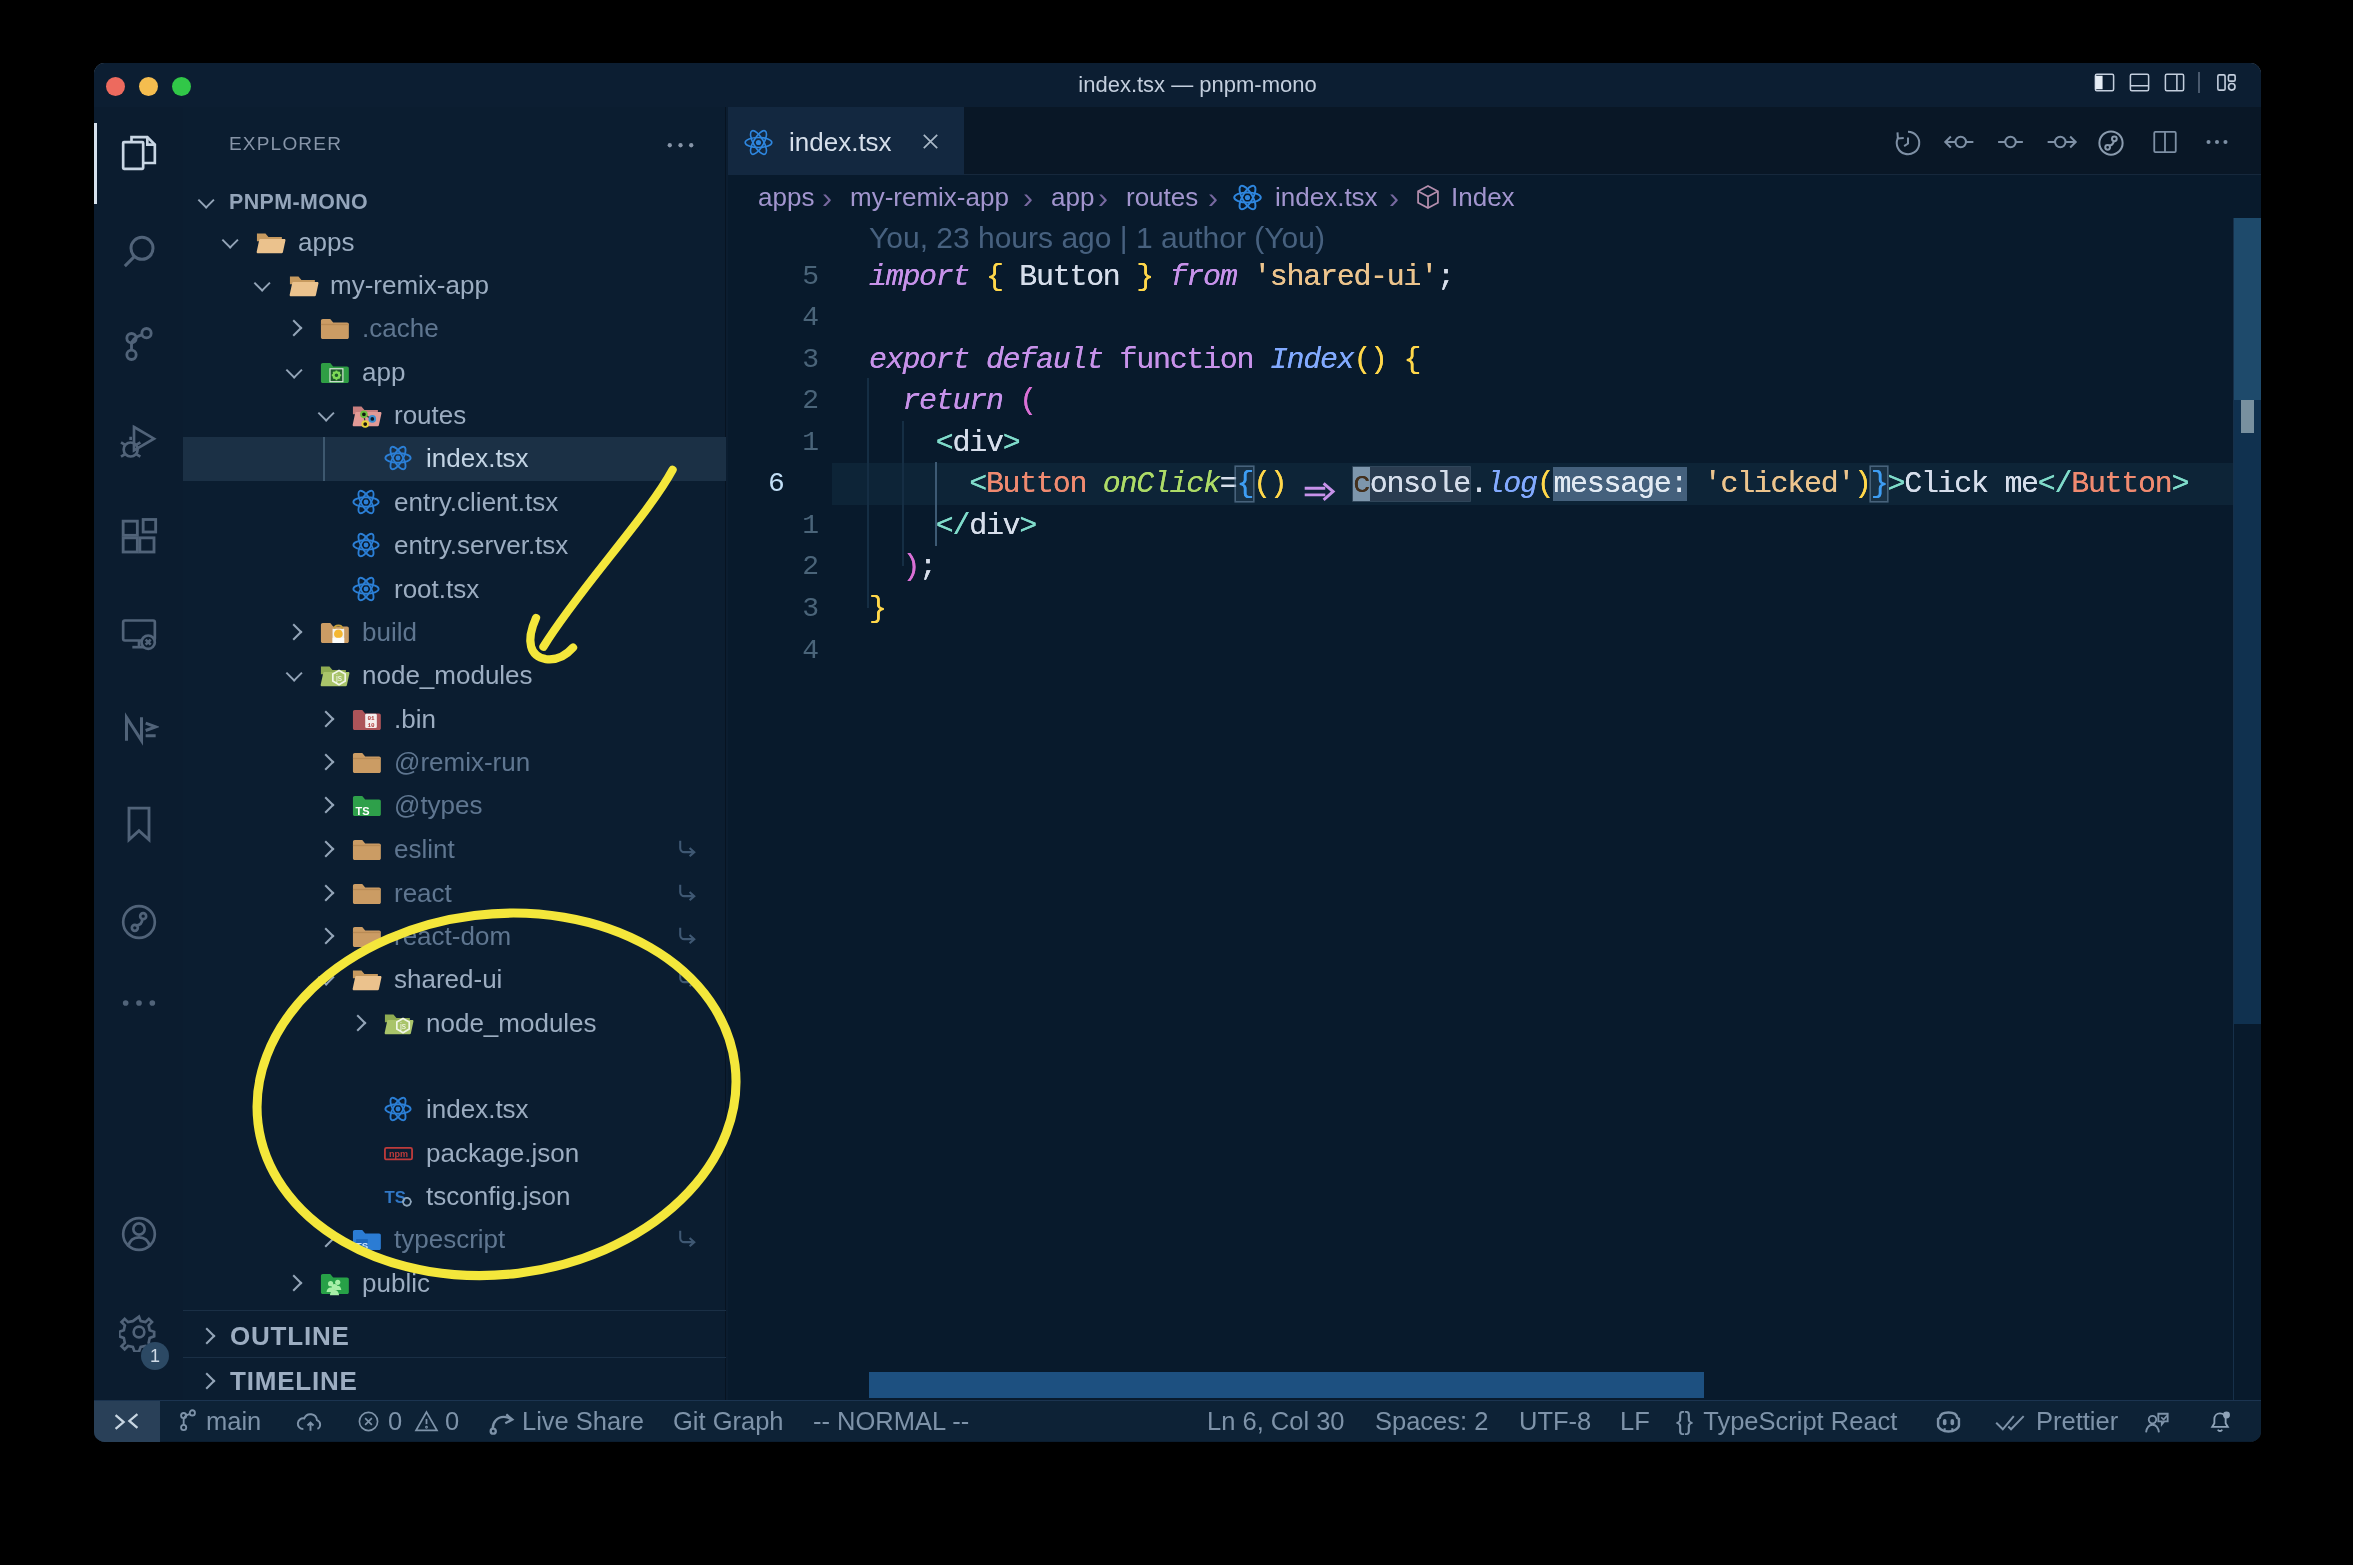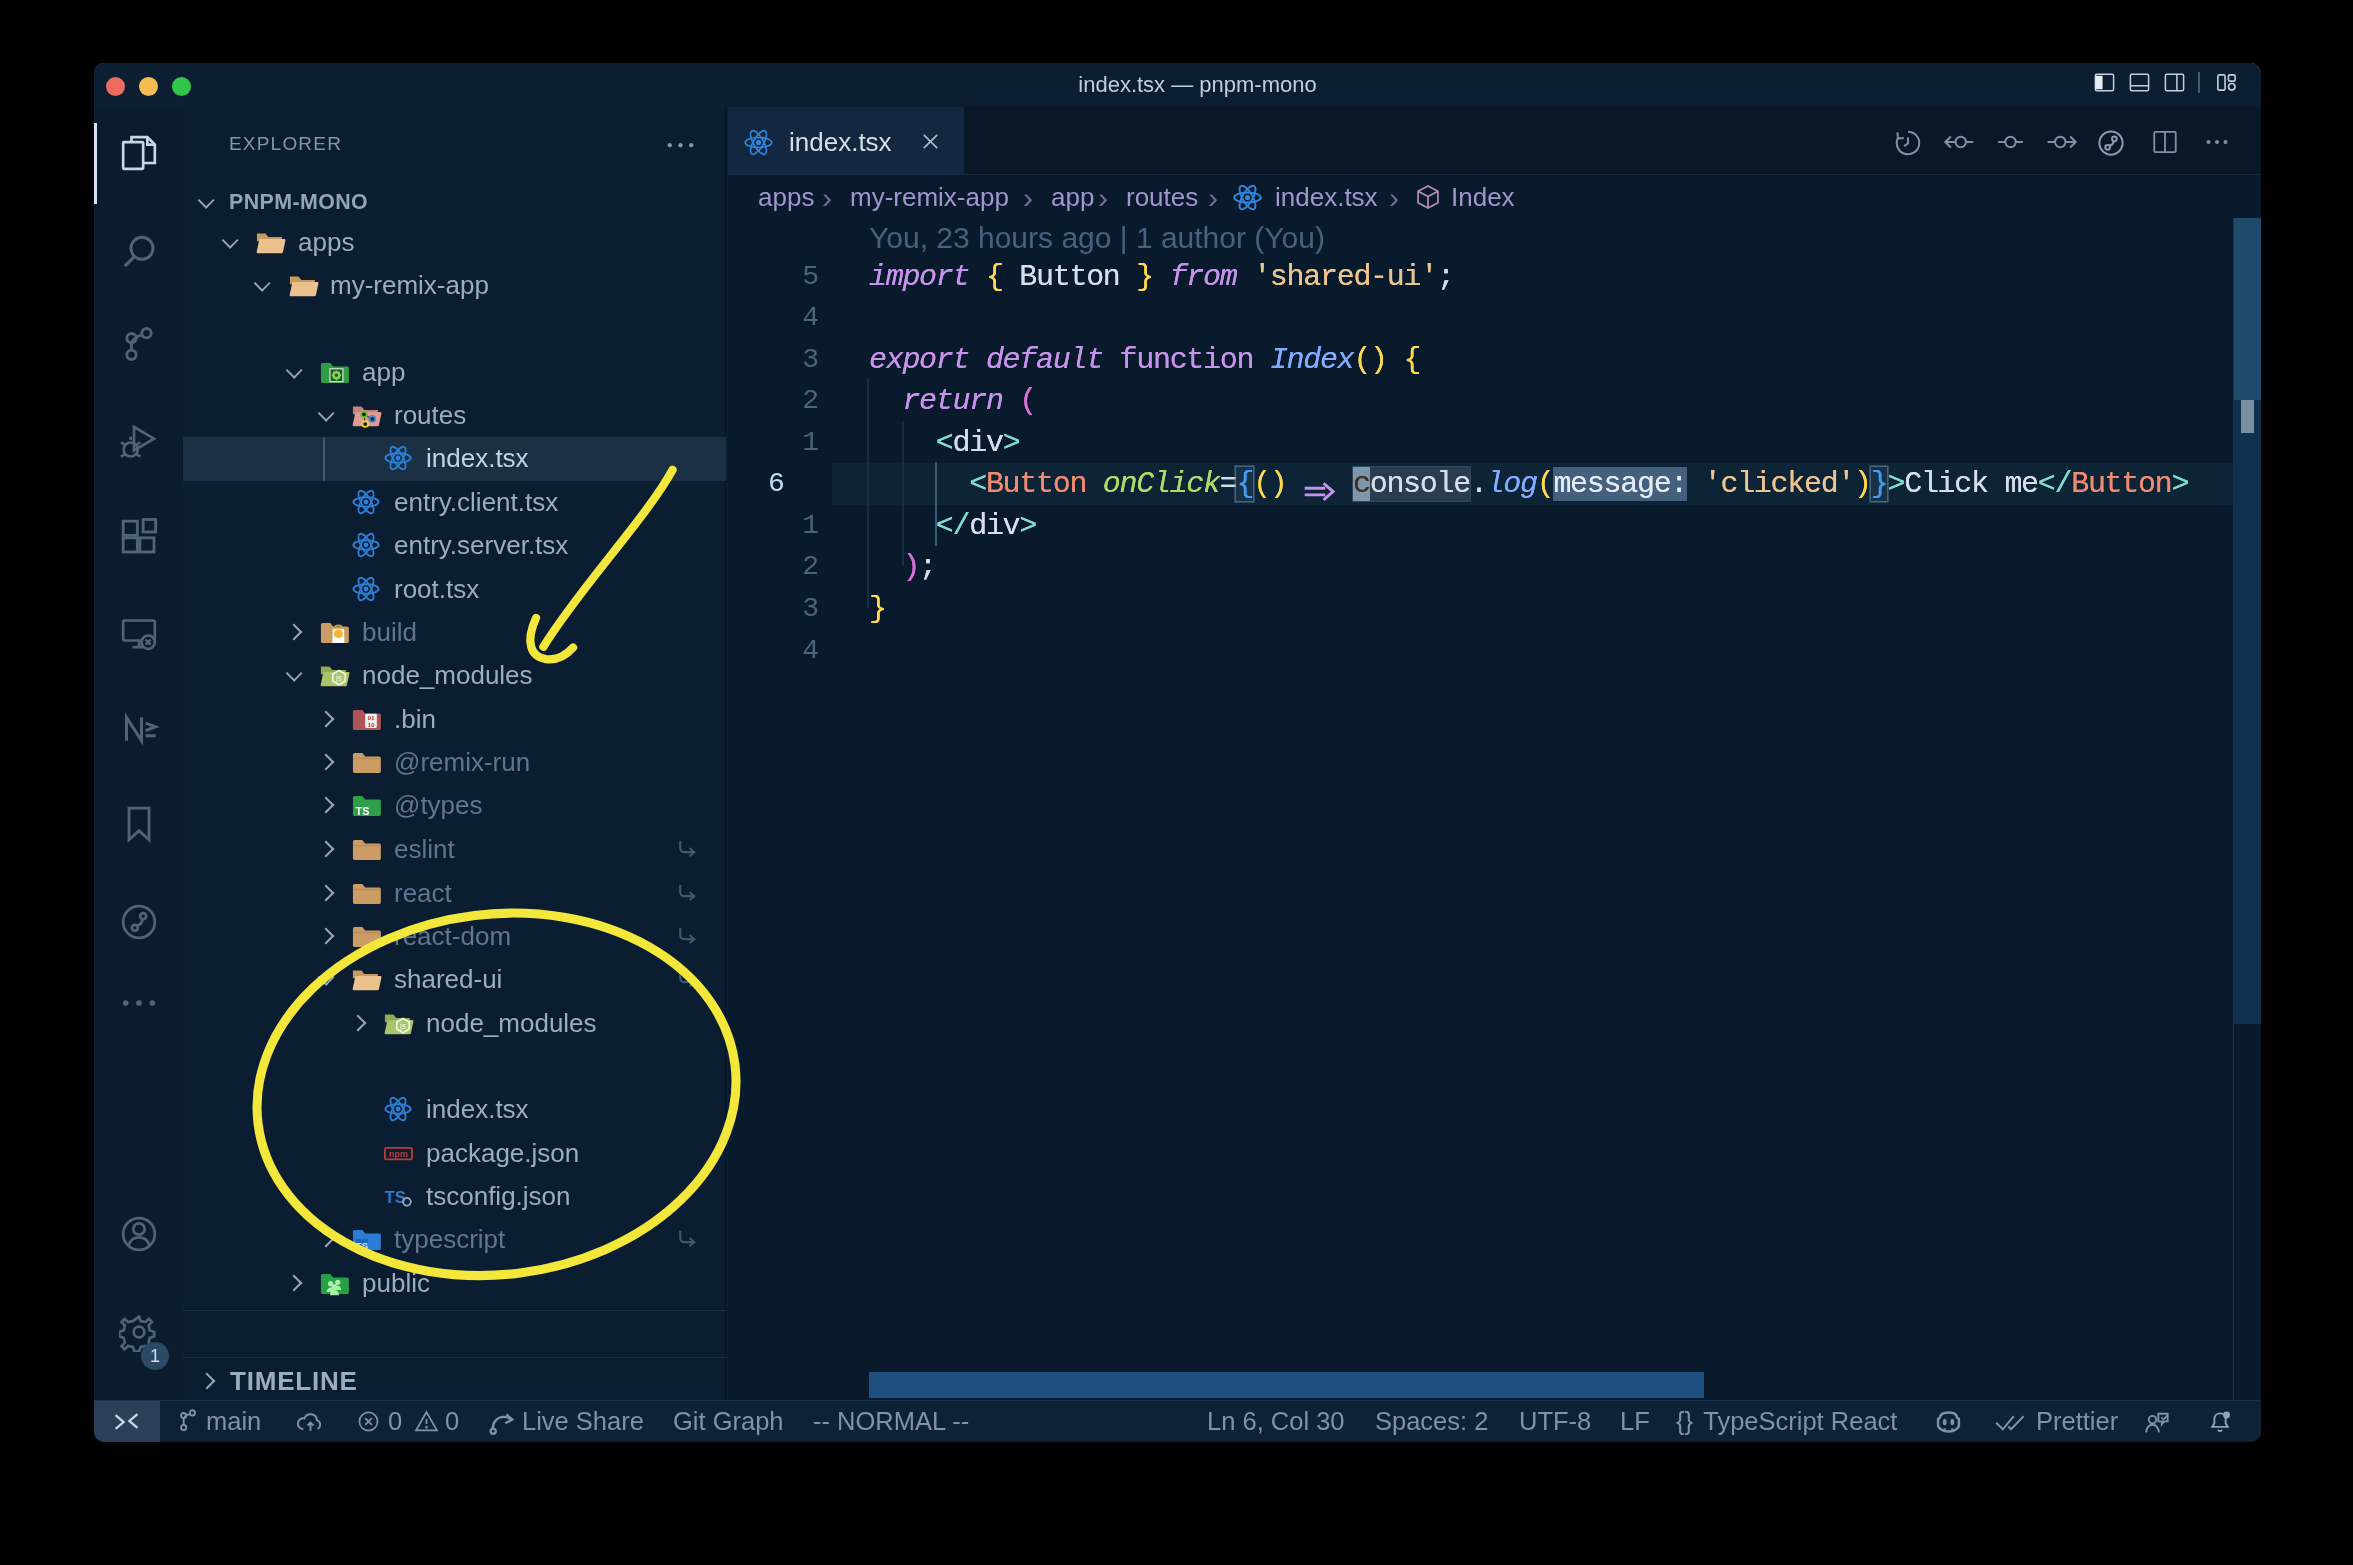--- a/index.html
+++ b/index.html
@@ -188,20 +188,28 @@
         <span class="lbl" style="left:115px">apps</span>
       </div>
     <div class="row" style="top:156px;">
         <span class="chev d" style="left:73px"></span>
         <svg class="icon" style="left:105px" width="31" height="26" viewBox="0 0 24 20">
           <path d="M1.5 3.5 h6.6 l2.3 2.6 h10.4 v3.4 H1.5 Z" fill="#C79A5F"></path>
           <path d="M4.1 7.6 h18.6 c.6 0 1 .5 .9 1.1 l-2 9.2 c-.1 .5 -.5 .8 -1 .8 H2.2 c-.6 0 -1.1 -.6 -.9 -1.2 l2 -9.2 c.1 -.4 .5 -.7 .8 -.7 Z" fill="#EBC28D"></path>
         </svg>
         <span class="lbl" style="left:147px">my-remix-app</span>
       </div>
+    <div class="row" style="top:199px;">
+        <span class="chev r" style="left:105px"></span>
+        <svg class="icon" style="left:136px" width="31" height="26" viewBox="0 0 24 20">
+          <path d="M1.5 4.5 c0 -.8 .6 -1.4 1.4 -1.4 h5.8 l2.3 2.6 h10.7 c.8 0 1.4 .6 1.4 1.4 v10 c0 .8 -.6 1.4 -1.4 1.4 H2.9 c-.8 0 -1.4 -.6 -1.4 -1.4 Z" fill="#CB9C64"></path>
+          <path d="M1.5 6.8 h21.6 v1 H1.5 Z" fill="#B98B55"></path>
+        </svg>
+        <span class="lbl dim" style="left:179px">.cache</span>
+      </div>
     <div class="row" style="top:243px;">
         <span class="chev d" style="left:105px"></span>
         <svg class="icon" style="left:136px" width="31" height="26" viewBox="0 0 24 20">
           <path d="M1.5 4.5 c0 -.8 .6 -1.4 1.4 -1.4 h5.8 l2.3 2.6 h10.7 c.8 0 1.4 .6 1.4 1.4 v10 c0 .8 -.6 1.4 -1.4 1.4 H2.9 c-.8 0 -1.4 -.6 -1.4 -1.4 Z" fill="#2F9E44"></path>
           <rect x="8.5" y="7.5" width="10" height="10" fill="#1E5A2C" stroke="#DCE8DC" stroke-width="0.9"></rect>
           <circle cx="13.5" cy="12.5" r="2.2" fill="none" stroke="#7ED957" stroke-width="1.6"></circle>
           <g stroke="#7ED957" stroke-width="1.4">
             <path d="M13.5 8.8 v1.4 M13.5 14.9 v1.4 M9.9 12.5 h1.4 M15.8 12.5 h1.4 M11 10 l1 1 M15 14 l1 1 M16 10 l-1 1 M12 14 l-1 1"></path>
           </g>
         </svg>
@@ -421,20 +429,24 @@
             <circle cx="14.5" cy="9.5" r="2"></circle>
             <path d="M11.7 15.5 c.3-2.2 1.3-3.3 2.8-3.3 s2.5 1.1 2.8 3.3 Z"></path>
             <circle cx="12" cy="13" r="2.3"></circle>
             <path d="M8.4 19.5 c.35-2.6 1.7-4 3.6-4 s3.25 1.4 3.6 4 Z"></path>
           </g>
         </svg>
         <span class="lbl" style="left:179px">public</span>
       </div>
 
     <div class="abs" style="left:0;top:1203px;width:543px;height:0.8px;background:#1A2F45"></div>
+    <div class="row" style="top:1207px;">
+      <span class="chev r" style="left:18px"></span>
+      <span class="lbl sec-lbl" style="left:47px">OUTLINE</span>
+    </div>
     <div class="abs" style="left:0;top:1250px;width:543px;height:0.8px;background:#1A2F45"></div>
     <div class="row" style="top:1252px;">
       <span class="chev r" style="left:18px"></span>
       <span class="lbl sec-lbl" style="left:47px">TIMELINE</span>
     </div>
   </div>
   <div id="editor">
     <div id="tabbar">
       <div id="tab1"></div>
       

